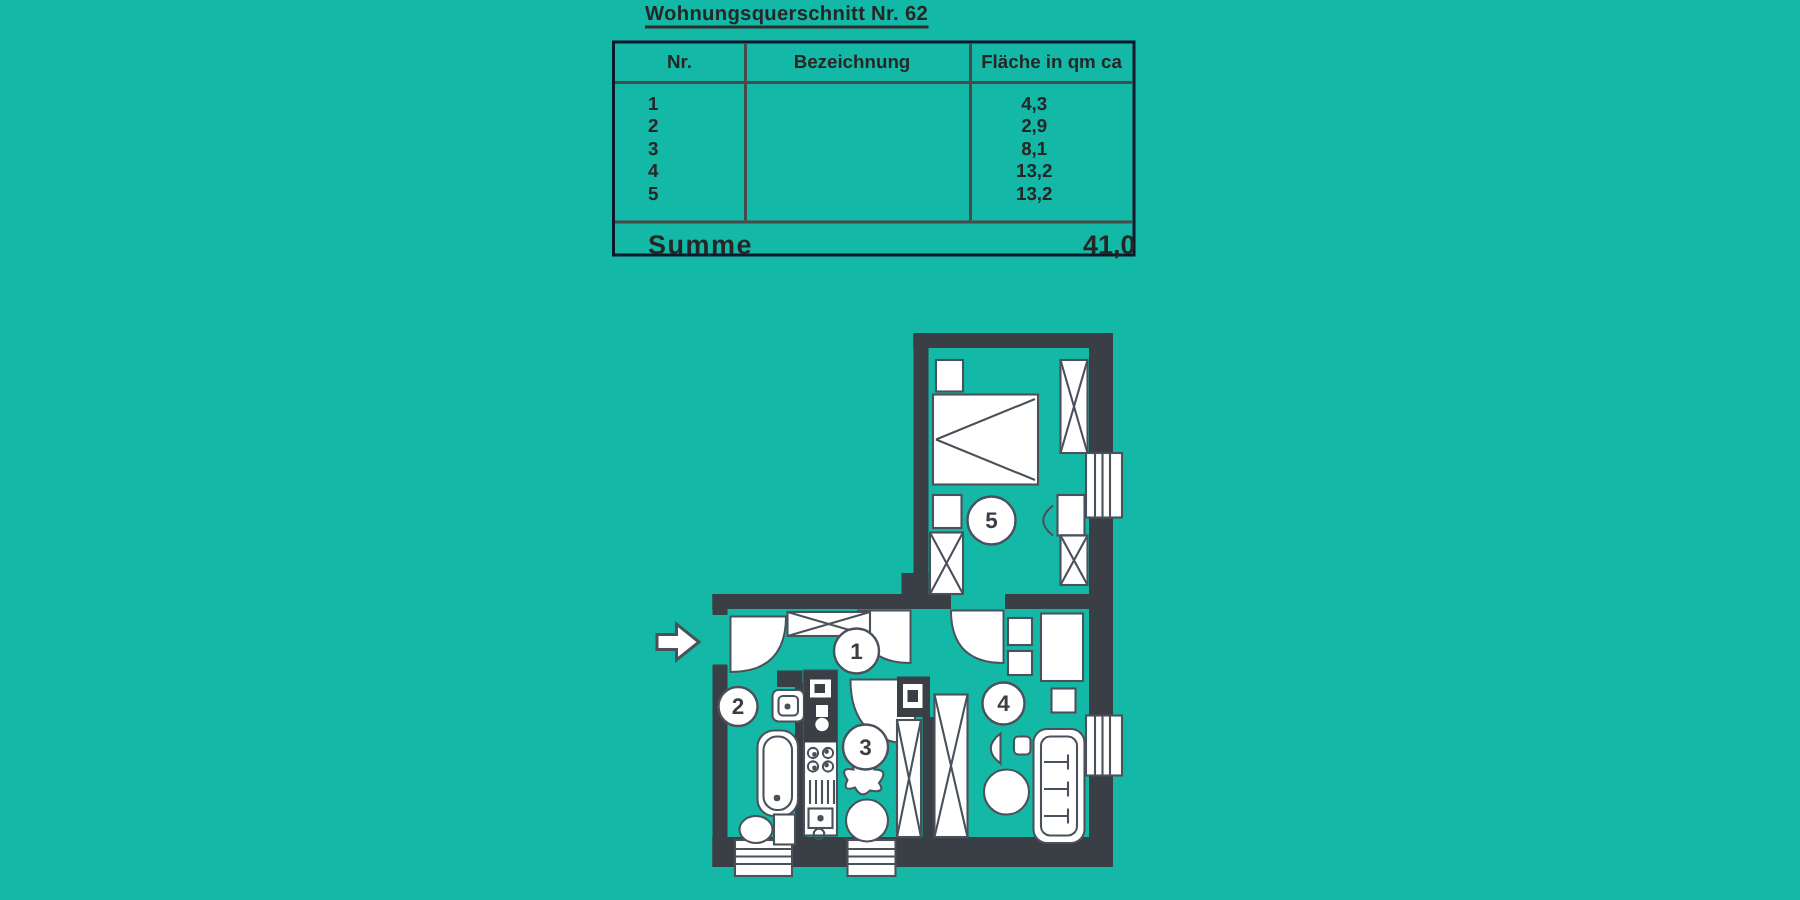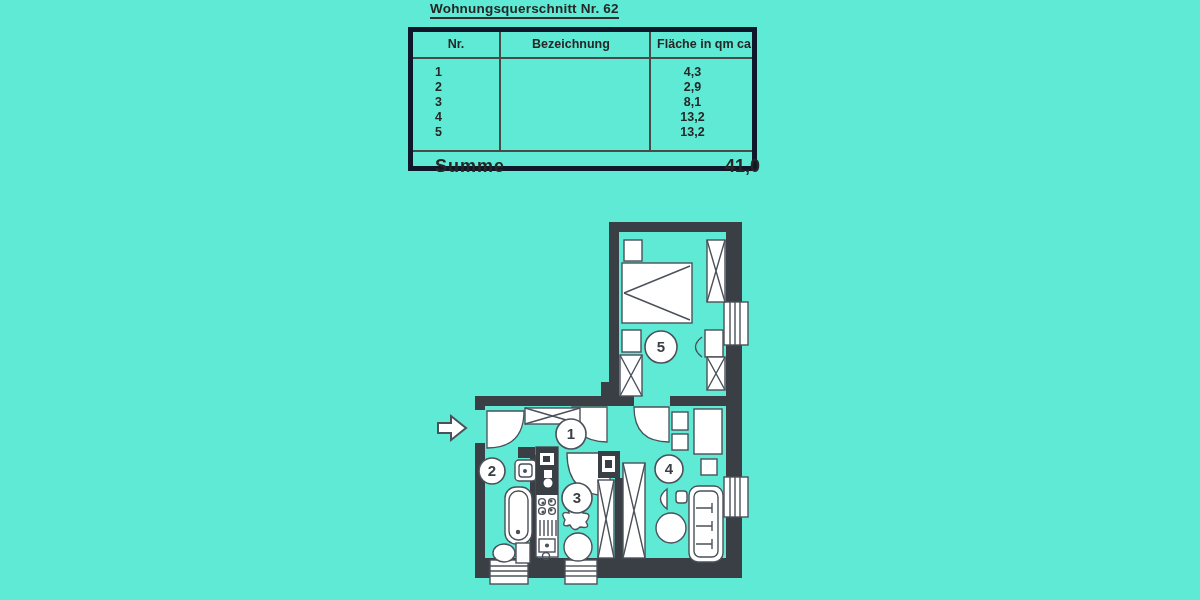--- a/index.html
+++ b/index.html
@@ -1,27 +1,27 @@
 <!DOCTYPE html>
 <html><head>
 <meta charset="utf-8">
 <style>
   html,body{margin:0;padding:0;background:#ffffff;}
   .canvas{
-    position:relative;width:1200px;height:600px;background:#5eead4;
+    position:relative;width:1200px;height:600px;background:#14b8a6;
     font-family:"Liberation Sans",sans-serif;color:#262626;overflow:hidden;
   }
   
   .title{
     position:absolute;left:430px;top:1px;
     font-size:13.5px;font-weight:bold;letter-spacing:.2px;
     border-bottom:2px solid #2e2e2e;padding-bottom:1px;white-space:nowrap;
   }
   
-  .areatable{position:absolute;left:408px;top:27px;width:349px;height:144px;border:5px solid #0f172a;box-sizing:border-box;}
+  .areatable{position:absolute;left:408px;top:27px;width:349px;height:144px;border:2px solid #0f172a;box-sizing:border-box;}
   .vline{position:absolute;top:0;width:0;border-left:2px solid #4a4a4a;height:118px;}
   .vline.v1{left:86px;} .vline.v2{left:236px;}
   .hline{position:absolute;left:0;width:100%;border-top:2px solid #4a4a4a;}
   .hline.h1{top:25px;} .hline.h2{top:118px;}
   .hdr{position:absolute;top:5px;font-size:12.5px;font-weight:bold;text-align:center;}
   .hdr.c1{left:0;width:86px;} .hdr.c2{left:86px;width:144px;} .hdr.c3{left:236px;width:110px;}
   .bodycol{position:absolute;top:33px;font-size:12.5px;font-weight:bold;line-height:15px;}
   .bodycol.nr{left:22px;}
   .bodycol.name{left:112px;}
   .bodycol.val{left:236px;width:87px;text-align:center;}

